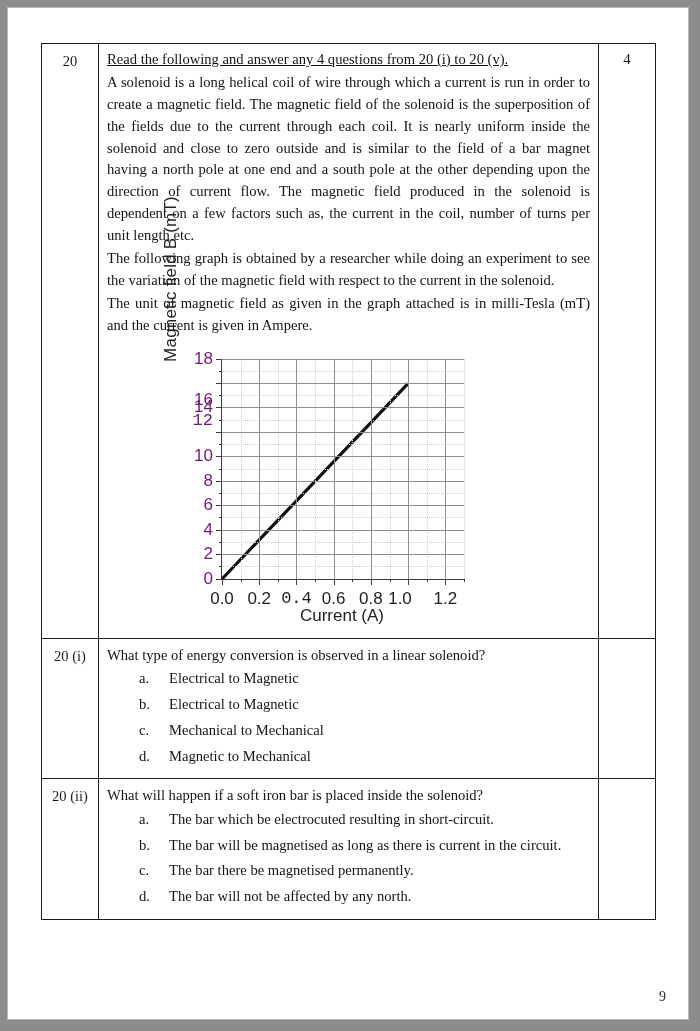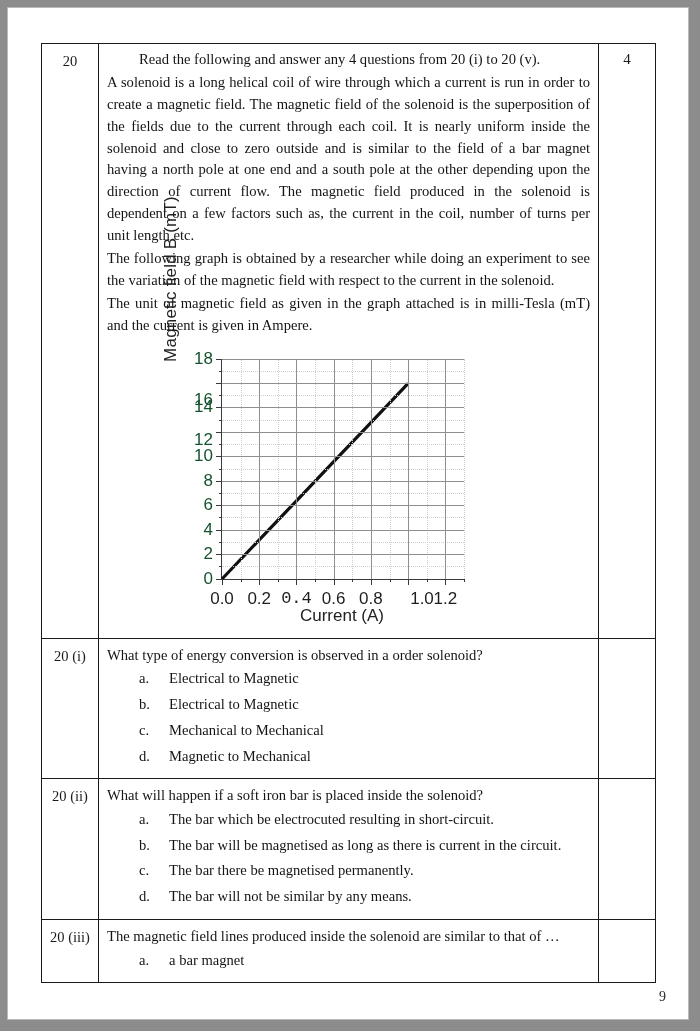--- a/index.html
+++ b/index.html
@@ -61,22 +61,22 @@
     font-size: 14.6px;
     line-height: 1.5;
     color: #141414;
   }
   .para {
     text-align: justify;
     margin: 0 0 0 0;
     padding: 1px 2px 0 2px;
   }
   .para.lead {
+    text-decoration: underline;
     text-align: left;
-    margin-left: 32px;
   }
   .qtext {
     padding: 2px 2px 0 2px;
     margin: 0;
   }
   ol.opts {
     margin: 3px 0 2px 0;
     padding: 0 0 0 34px;
     list-style: none;
   }
@@ -145,21 +145,21 @@
   .tickmark-x { bottom: -6px; height: 6px; width: 0; border-left: 1.6px solid #3a3a3a; }
   .tickmark-xmin { bottom: -3.5px; height: 3.5px; width: 0; border-left: 1.3px solid #3a3a3a; }
 
   .ytick-label {
     position: absolute;
     right: 100%;
     margin-right: 9px;
     transform: translateY(-50%);
     font-family: "Liberation Sans", sans-serif;
     font-size: 17px;
-    color: #14532d;
+    color: #701a75;
     white-space: nowrap;
   }
   .xtick-label {
     position: absolute;
     top: 100%;
     margin-top: 7px;
     transform: translateX(-50%);
     font-family: "Liberation Sans", sans-serif;
     font-size: 17px;
     color: #1e1e1e;
@@ -259,21 +259,21 @@
                     <div class="tickmark-y" style="top: 146.667px;"></div>
                     <div class="ytick-label" style="top: 146.667px;">6</div>
                     <div class="gridmajor-h" style="top: 122.222px;"></div>
                     <div class="tickmark-y" style="top: 122.222px;"></div>
                     <div class="ytick-label" style="top: 122.222px;">8</div>
                     <div class="gridmajor-h" style="top: 97.7778px;"></div>
                     <div class="tickmark-y" style="top: 97.7778px;"></div>
                     <div class="ytick-label" style="top: 97.7778px;">10</div>
                     <div class="gridmajor-h" style="top: 73.3333px;"></div>
                     <div class="tickmark-y" style="top: 73.3333px;"></div>
-                    <div class="ytick-label" style="top: 81px;">12</div>
+                    <div class="ytick-label" style="top: 62px; font-family: Liberation Mono, monospace;">12</div>
                     <div class="gridmajor-h" style="top: 48.8889px;"></div>
                     <div class="tickmark-y" style="top: 48.8889px;"></div>
                     <div class="ytick-label" style="top: 48.8889px;">14</div>
                     <div class="gridmajor-h" style="top: 24.4444px;"></div>
                     <div class="tickmark-y" style="top: 24.4444px;"></div>
                     <div class="ytick-label" style="top: 41px;">16</div>
                     <div class="gridmajor-h" style="top: 0px;"></div>
                     <div class="tickmark-y" style="top: 0px;"></div>
                     <div class="ytick-label" style="top: 0px;">18</div>
                     <div class="tickmark-x" style="left: 0px;"></div>
@@ -285,21 +285,21 @@
                     <div class="tickmark-x" style="left: 74.4615px;"></div>
                     <div class="xtick-label" style="left: 74.4615px; font-family: Liberation Mono, monospace;">0.4</div>
                     <div class="gridmajor-v" style="left: 111.692px;"></div>
                     <div class="tickmark-x" style="left: 111.692px;"></div>
                     <div class="xtick-label" style="left: 111.692px;">0.6</div>
                     <div class="gridmajor-v" style="left: 148.923px;"></div>
                     <div class="tickmark-x" style="left: 148.923px;"></div>
                     <div class="xtick-label" style="left: 148.923px;">0.8</div>
                     <div class="gridmajor-v" style="left: 186.154px;"></div>
                     <div class="tickmark-x" style="left: 186.154px;"></div>
-                    <div class="xtick-label" style="left: 200px;">1.0</div>
+                    <div class="xtick-label" style="left: 178px;">1.0</div>
                     <div class="gridmajor-v" style="left: 223.385px;"></div>
                     <div class="tickmark-x" style="left: 223.385px;"></div>
                     <div class="xtick-label" style="left: 223.385px;">1.2</div>
                   </div>
                 <div class="xlabel">Current (A)</div>
               </div>
             </div>
           </td>
           <td class="marks">4</td>
         </tr>
@@ -310,49 +310,39 @@
     <table class="qtable" id="subq-table" style="margin-top:-1px">
       <colgroup>
         <col class="col-qno">
           <col class="col-body">
           <col class="col-marks">
       </colgroup>
       <tbody id="subq-body">
           <tr>
             <td class="qno">20 (i)</td>
             <td class="body-cell">
-              <p class="qtext">What type of energy conversion is observed in a order solenoid?</p>
+              <p class="qtext">What type of energy conversion is observed in a linear solenoid?</p>
               <ol class="opts">
                 <li><span class="lab">a.</span><span>Electrical to Magnetic</span></li>
                 <li><span class="lab">b.</span><span>Electrical to Magnetic</span></li>
                 <li><span class="lab">c.</span><span>Mechanical to Mechanical</span></li>
                 <li><span class="lab">d.</span><span>Magnetic to Mechanical</span></li>
               </ol>
             </td>
             <td class="marks"></td>
           </tr>
           <tr>
             <td class="qno">20 (ii)</td>
             <td class="body-cell">
               <p class="qtext">What will happen if a soft iron bar is placed inside the solenoid?</p>
               <ol class="opts">
                 <li><span class="lab">a.</span><span>The bar which be electrocuted resulting in short-circuit.</span></li>
                 <li><span class="lab">b.</span><span>The bar will be magnetised as long as there is current in the circuit.</span></li>
                 <li><span class="lab">c.</span><span>The bar there be magnetised permanently.</span></li>
-                <li><span class="lab">d.</span><span>The bar will not be similar by any means.</span></li>
-              </ol>
-            </td>
-            <td class="marks"></td>
-          </tr>
-          <tr>
-            <td class="qno">20 (iii)</td>
-            <td class="body-cell">
-              <p class="qtext">The magnetic field lines produced inside the solenoid are similar to that of …</p>
-              <ol class="opts">
-                <li><span class="lab">a.</span><span>a bar magnet</span></li>
+                <li><span class="lab">d.</span><span>The bar will not be affected by any north.</span></li>
               </ol>
             </td>
             <td class="marks"></td>
           </tr>
         </tbody>
     </table>
 
   </div>
 
   <div class="pagenum">9</div>

